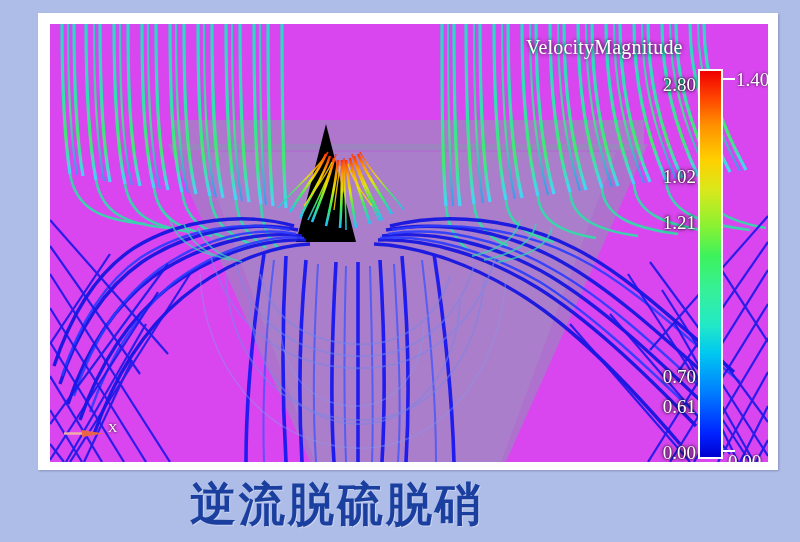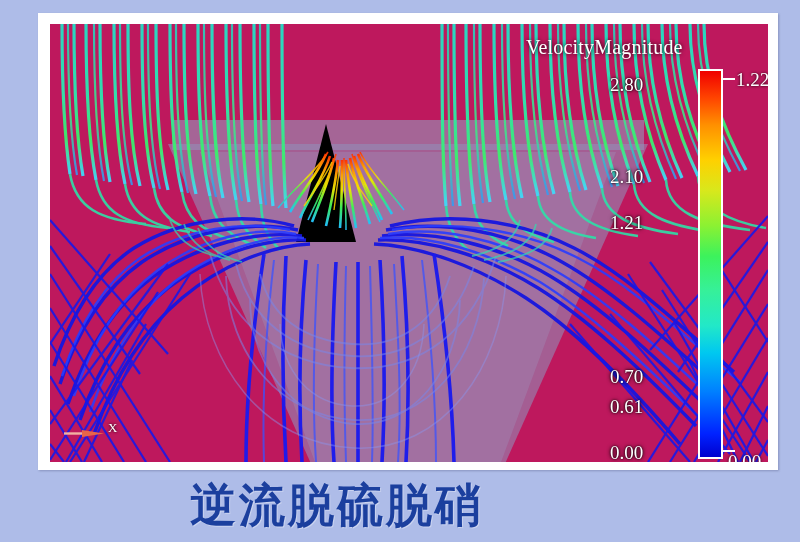--- a/index.html
+++ b/index.html
@@ -25,21 +25,21 @@
     position:absolute;left:38px;top:13px;width:740px;height:457px;
     background:#ffffff;
     box-shadow:1px 1px 2px rgba(90,100,140,.45);
   }
   .frame-inner{
     position:absolute;left:12px;top:11px;width:718px;height:438px;
     background:#000000;overflow:hidden;
   }
 
   
-  .scene{position:absolute;inset:0;background:#be185d;padding-left:24px;}
+  .scene{position:absolute;inset:0;background:#d946ef;padding-left:24px;}
 
   
   .vessel-top{
     position:absolute;left:122px;top:96px;width:472px;height:30px;
     background:rgba(150,148,186,.62);
   }
   .cone{
     position:absolute;left:118px;top:120px;width:480px;height:322px;
     background:rgba(146,142,184,.60);
     clip-path:polygon(0% 0%,100% 0%,70% 100%,30% 100%);
@@ -82,40 +82,40 @@
   .cbar-end.bot{left:30px;top:382px;}
 
   .cbar-title{
     position:absolute;left:476px;top:12px;
     color:#ffffff;font-family:"Liberation Serif", serif;
     font-size:20px;letter-spacing:.2px;white-space:nowrap;
     text-shadow:0 0 4px #000;
   }
   .ticklabels{position:absolute;left:560px;top:45px;width:86px;height:400px;}
   .ticklabel{
-    position:absolute;right:0;width:86px;
+    position:absolute;right:0;width:86px;text-align:right;
     color:#ffffff;font-family:"Liberation Serif", serif;
     font-size:19px;text-shadow:0 0 4px #000,0 0 2px #000;
     transform:translateY(-50%);
   }
 
   
   .axis-widget{position:absolute;left:14px;top:396px;width:56px;height:26px;}
   .axis-arrow{position:absolute;left:0;top:10px;width:44px;height:7px;}
   .axis-label{
     position:absolute;left:44px;top:0px;color:#ffffff;
     font-family:"Liberation Serif", serif;font-size:13px;
     text-shadow:0 0 3px #000;
   }
 
   
   .caption{
     position:absolute;left:0;top:474px;width:674px;
     text-align:center;color:#1b3f9e;
-    font-family:Liberation Sans, sans-serif;
+    font-family:Liberation Serif, serif;
     font-weight:bold;font-size:46px;letter-spacing:3px;
     line-height:62px;
     text-shadow:1px 1px 0 rgba(255,255,255,.35);
   }
 </style>
 </head>
 <body>
 
 <div id="root">
 
@@ -369,32 +369,32 @@
             <path d="M470,196 C466,214 450,226 422,232"></path>
             <path d="M486,200 C482,218 464,230 434,236"></path>
             <path d="M502,204 C498,220 480,232 448,238"></path>
           </g>
         </svg>
 
         <div class="cbar-title">VelocityMagnitude</div>
 
         <div class="ticklabels">
           <div class="ticklabel" style="top:16px">2.80</div>
-          <div class="ticklabel" style="top:108px">2.10</div>
+          <div class="ticklabel" style="top:108px">1.02</div>
           <div class="ticklabel" style="top:154px">1.21</div>
           <div class="ticklabel" style="top:308px">0.70</div>
           <div class="ticklabel" style="top:338px">0.61</div>
           <div class="ticklabel" style="top:384px">0.00</div>
         </div>
 
         <div class="cbar-wrap">
           <div class="cbar"></div>
           <div class="cbar-tick top"></div>
           <div class="cbar-tick bot"></div>
-          <div class="cbar-end top">1.22</div>
+          <div class="cbar-end top">1.40</div>
           <div class="cbar-end bot">0.00</div>
         </div>
 
         <div class="axis-widget">
           <svg class="axis-arrow" viewBox="0 0 44 7">
             <line x1="0" y1="3.5" x2="30" y2="3.5" stroke="#f2b0a2" stroke-width="2.4"></line>
             <polygon points="18,0 40,3.5 18,7" fill="#e8654a"></polygon>
           </svg>
           <div class="axis-label">X</div>
         </div>

